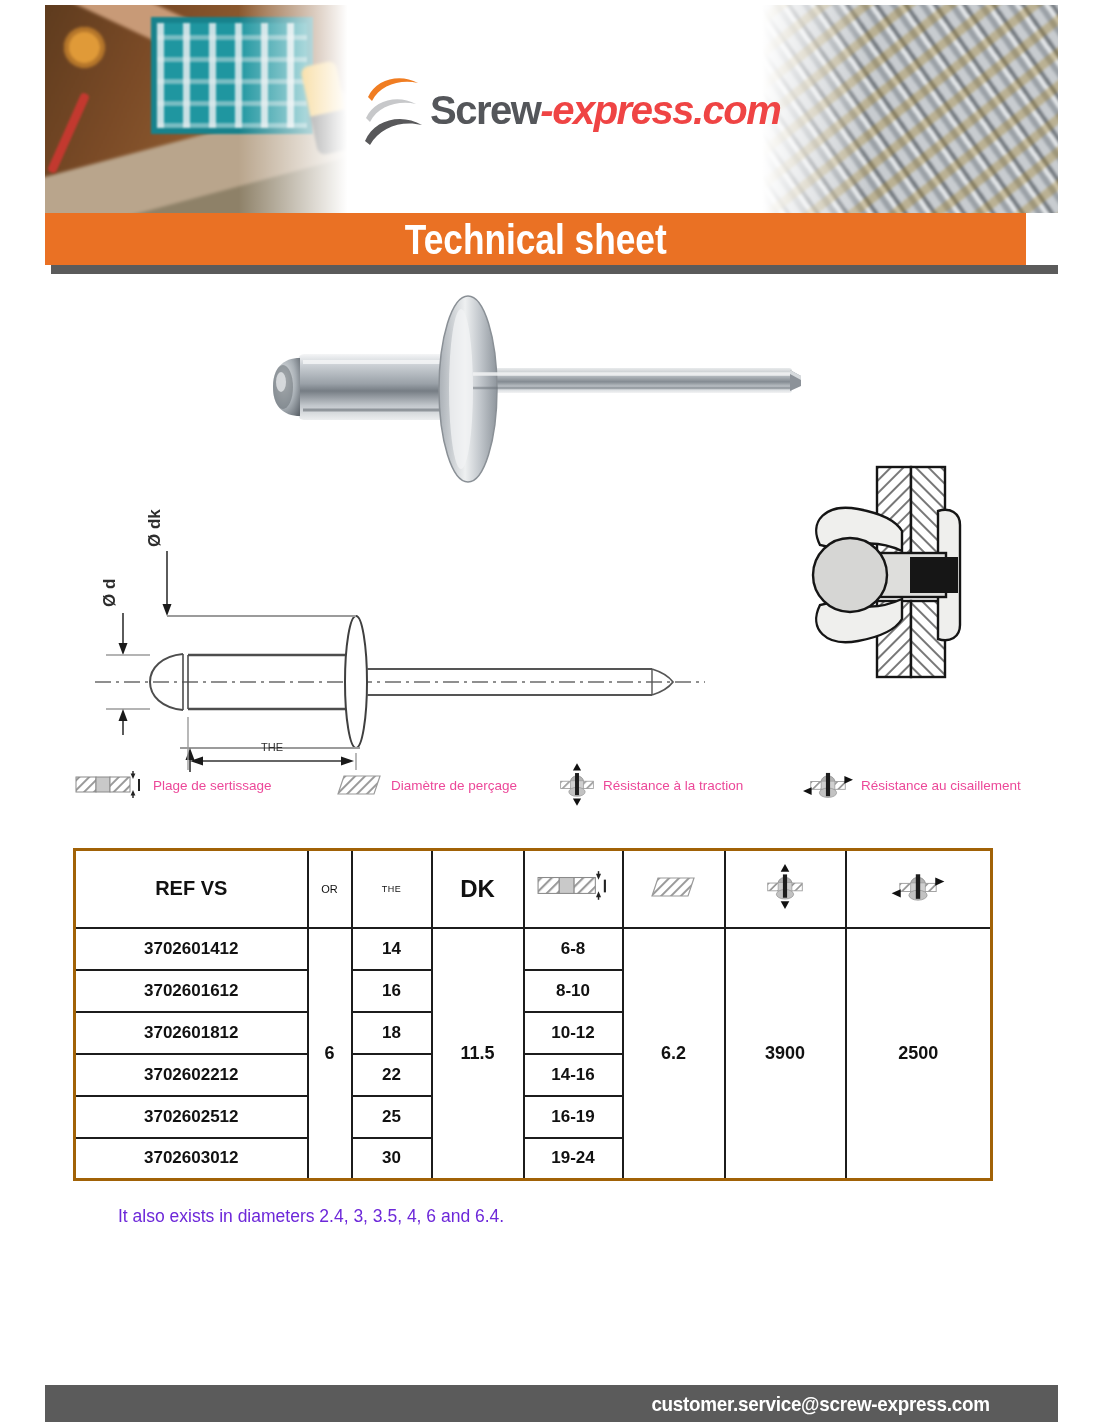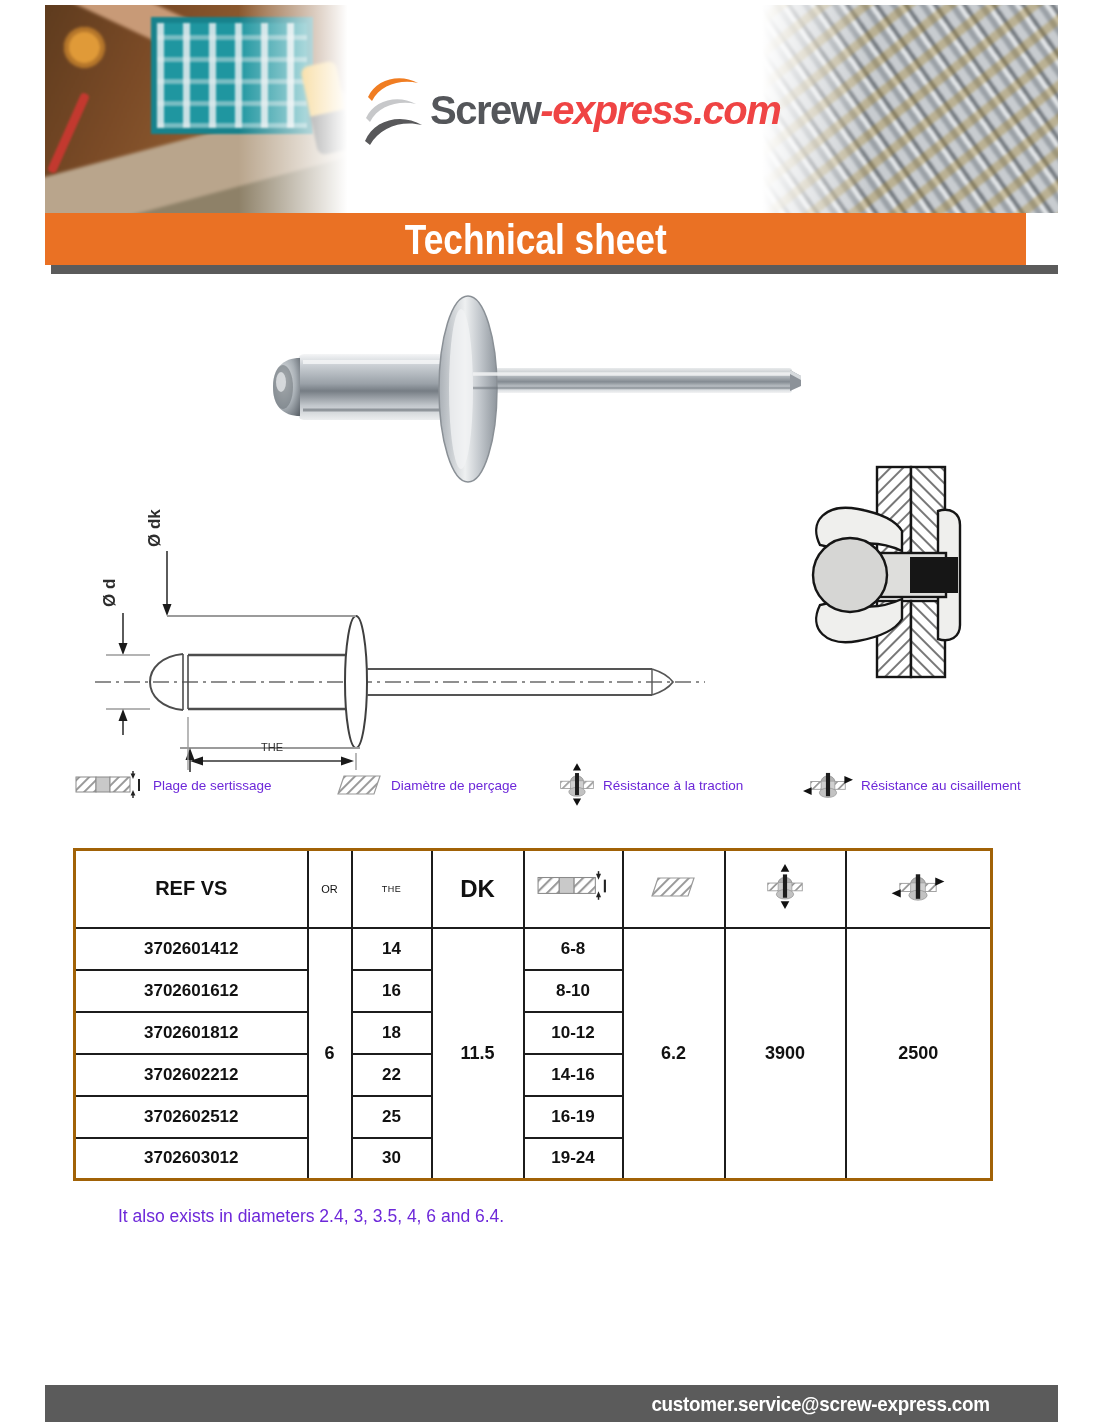--- a/index.html
+++ b/index.html
@@ -57,21 +57,21 @@
   .banner-title { color:#fff; font-size:43px; font-weight:bold; transform:scaleX(.82); letter-spacing:0; }
   .gray-strip { position:absolute; left:51px; top:265px; width:1007px; height:9px; background:#5B5B5B; }
 
   
   .fig { position:absolute; }
 
   
   .legend { position:absolute; left:75px; top:763px; width:960px; height:44px;
             display:flex; align-items:center; }
   .legend-item { display:flex; align-items:center; }
-  .legend-item .lbl { font-size:13.5px; color:#6d28d9; margin-left:8px; white-space:nowrap; }
+  .legend-item .lbl { font-size:13.5px; color:#ec4899; margin-left:8px; white-space:nowrap; }
 
   
   .spec-table { position:absolute; left:73px; top:848px; border-collapse:collapse; table-layout:fixed;
                 border:3px solid #a16207; }
   .spec-table th, .spec-table td { border:2px solid #1c1c1c; text-align:center; vertical-align:middle;
                 background:#fff; color:#111; }
   .spec-table thead tr { height:78px; }
   .spec-table tbody tr { height:42px; }
   .h-ref { font-size:20px; font-weight:bold; }
   .h-or  { font-size:11px; font-weight:normal; color:#222; }

